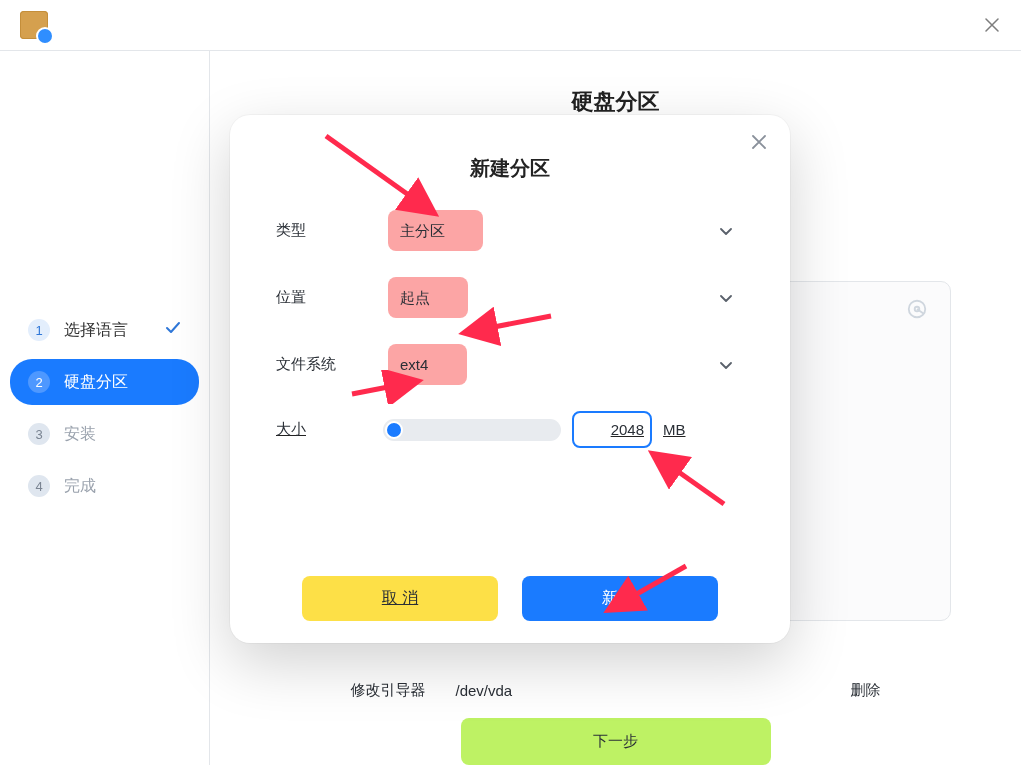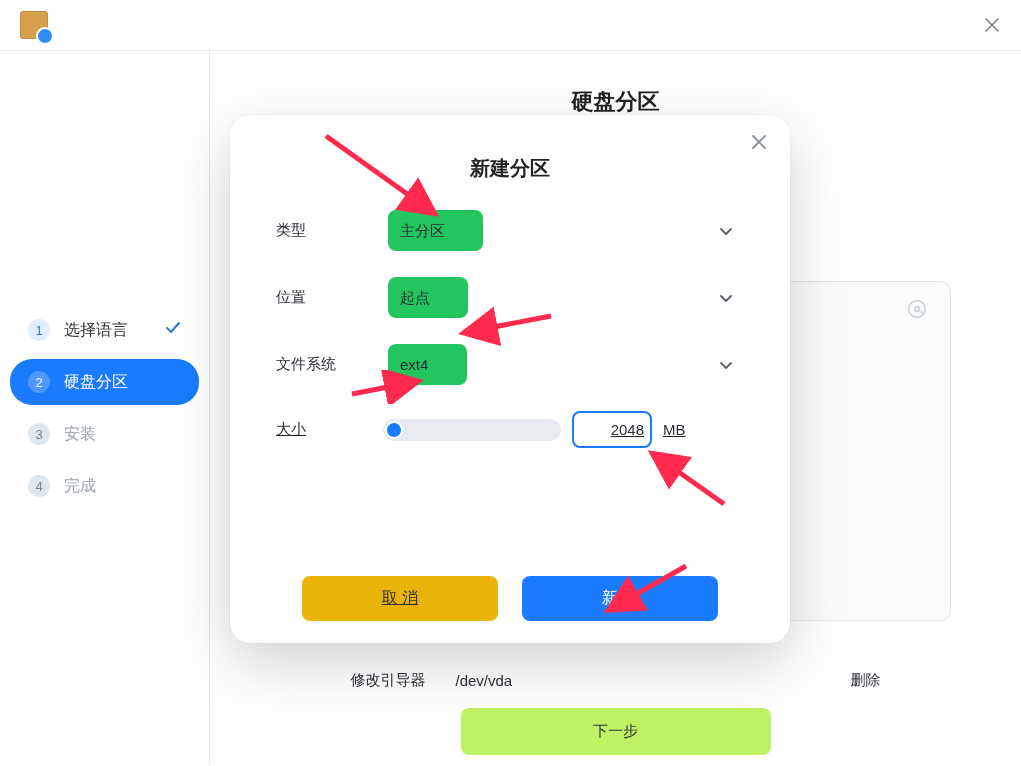--- a/index.html
+++ b/index.html
@@ -112,21 +112,21 @@
   .disk-panel .hdd-icon {
     position: absolute;
     top: 16px; right: 22px;
     width: 22px; height: 22px;
     color: #cfd6de;
   }
 
   .bottom-area {
     position: absolute;
     left: 0; right: 0;
-    bottom: 10px;
+    bottom: 0;
     text-align: center;
   }
   .boot-row {
     display: flex;
     align-items: center;
     justify-content: space-between;
     width: 530px;
     margin: 0 auto 18px;
     color: #2a2f36;
     font-size: 15px;
@@ -178,21 +178,21 @@
     gap: 16px;
     margin-bottom: 26px;
   }
   .row .lbl {
     width: 96px;
     font-size: 15px;
     color: #2a2f36;
   }
   .sel {
     flex: 1;
-    background: #22c55e;
+    background: #fca5a5;
     border: none;
     border-radius: 8px;
     padding: 12px 38px 12px 12px;
     font-size: 15px;
     color: #2a2f36;
     appearance: none;
     position: relative;
   }
   .sel-wrap { flex:1; position: relative; }
   .sel-wrap .chev {
@@ -241,21 +241,21 @@
     gap: 24px;
   }
   .btn {
     border: none;
     border-radius: 8px;
     padding: 12px 0;
     width: 196px;
     font-size: 16px;
     cursor: pointer;
   }
-  .btn-cancel { background: #eab308; color:#2a2f36;text-decoration:underline; }
+  .btn-cancel { background: #fde047; color:#2a2f36;text-decoration:underline; }
   .btn-primary { background: #1a7bff; color:#fff; }
 
   
   .arrow {
     position: absolute;
     pointer-events: none;
   }
   .arrow svg { display:block; }
 
 </style>

